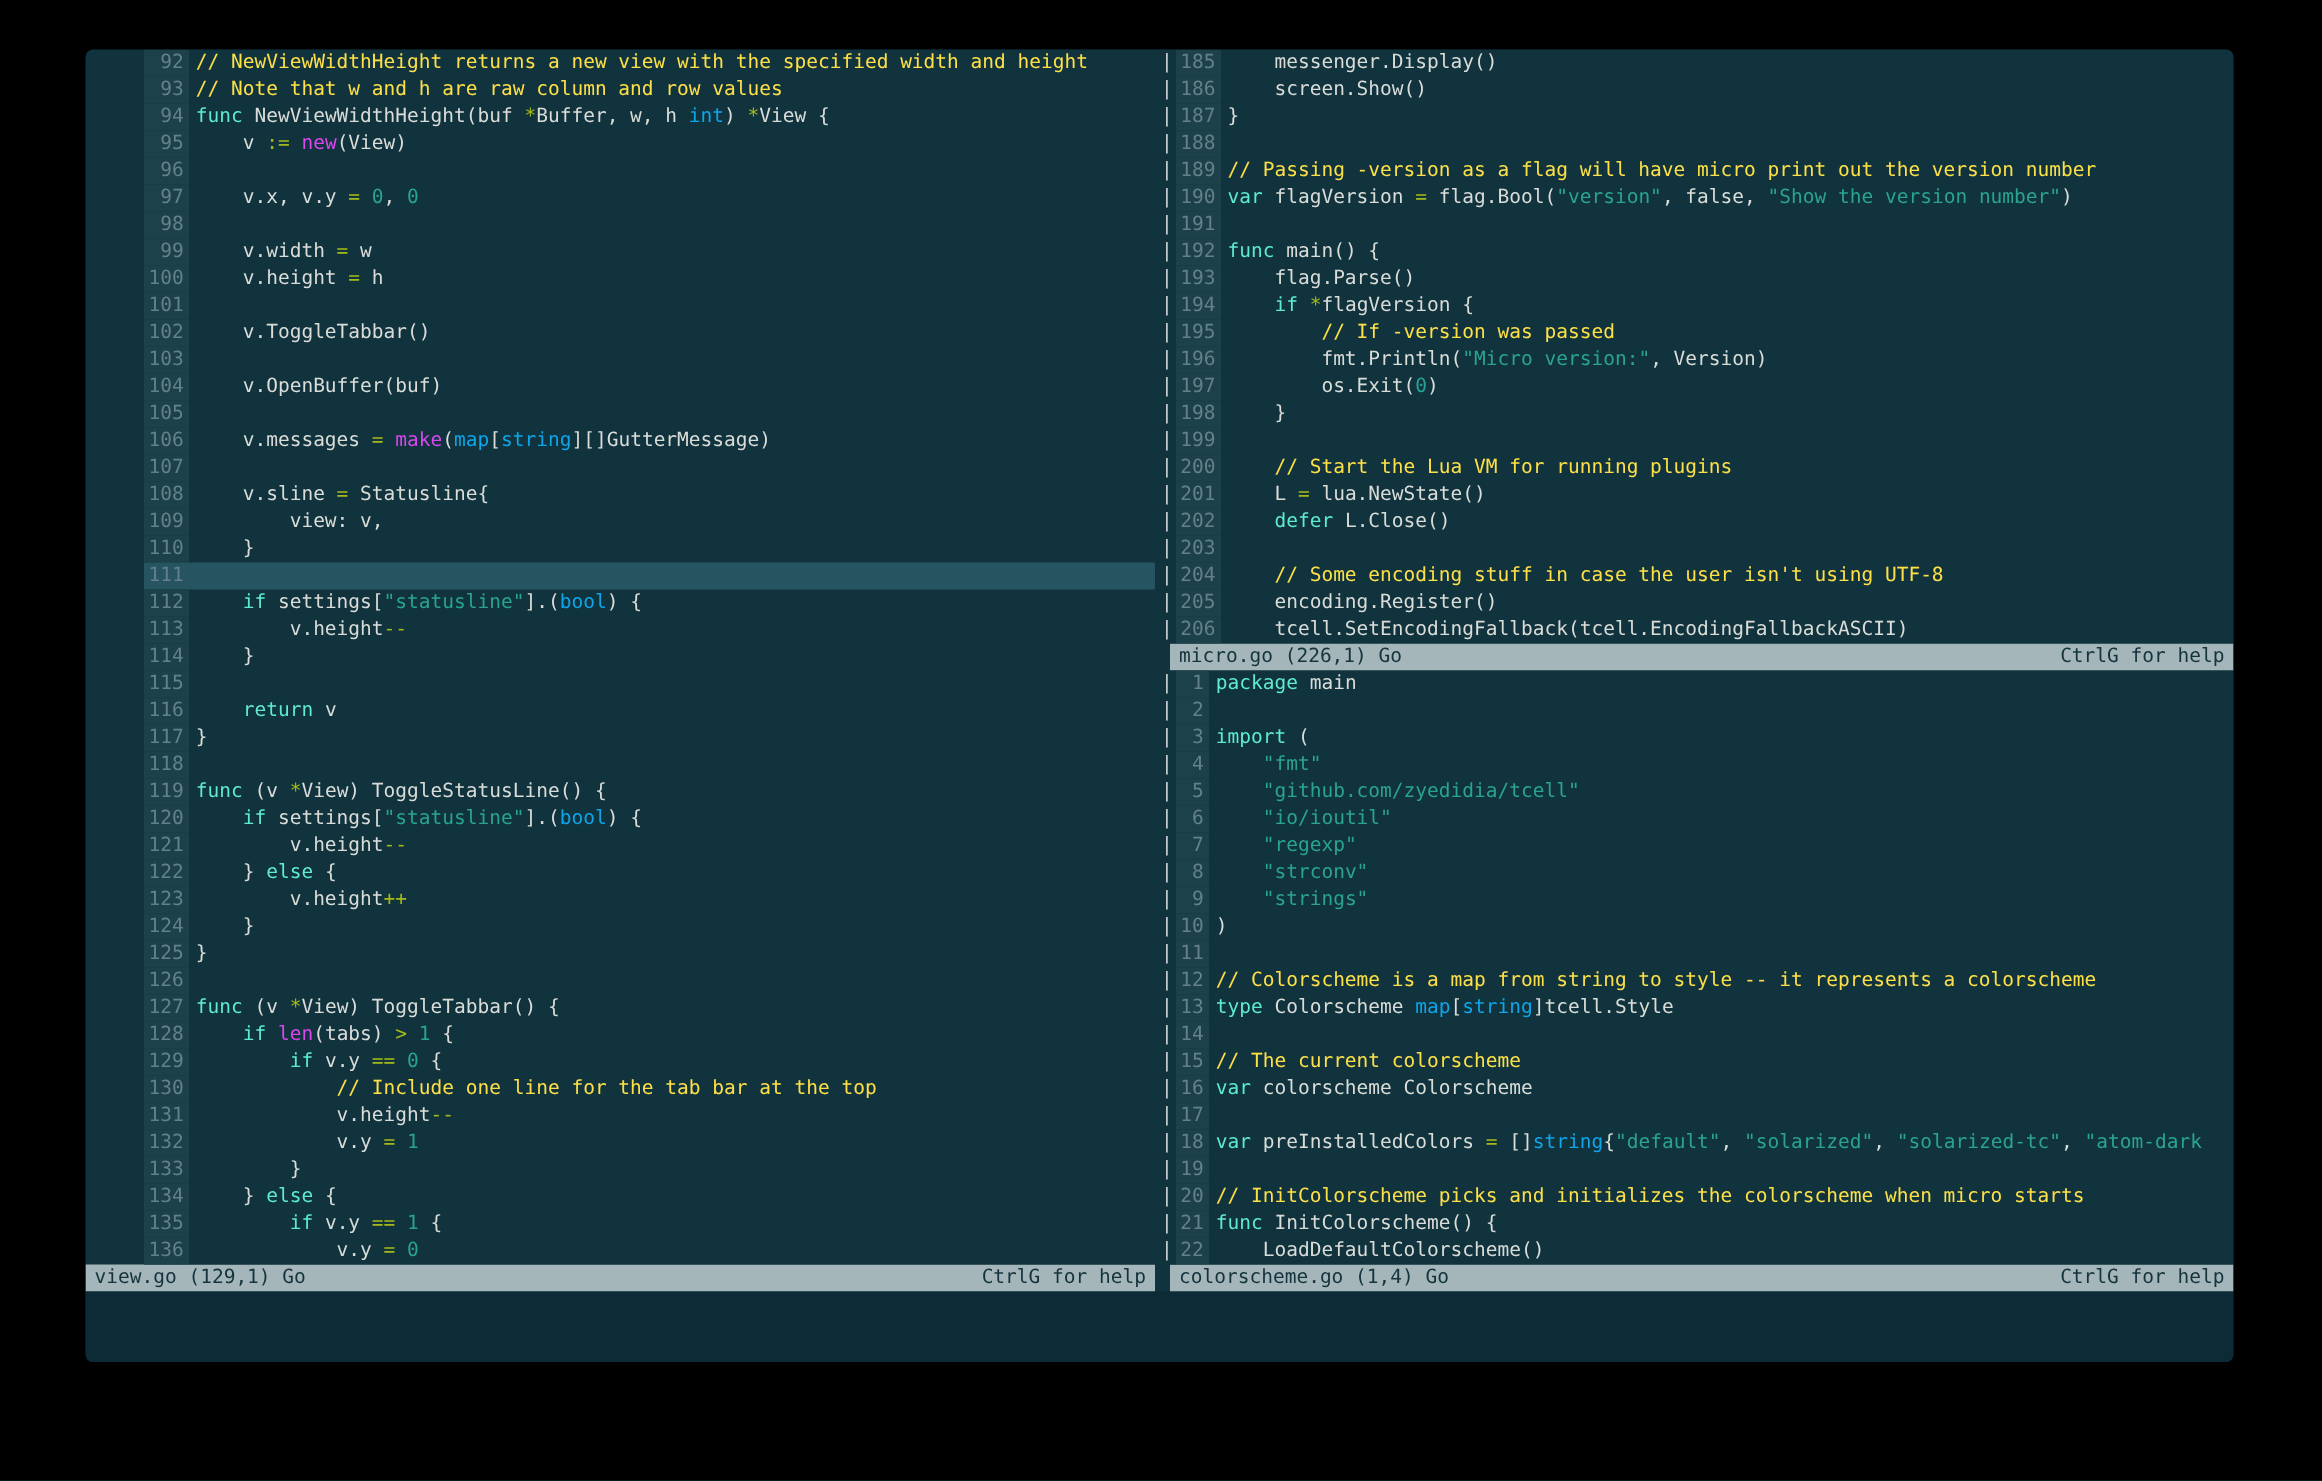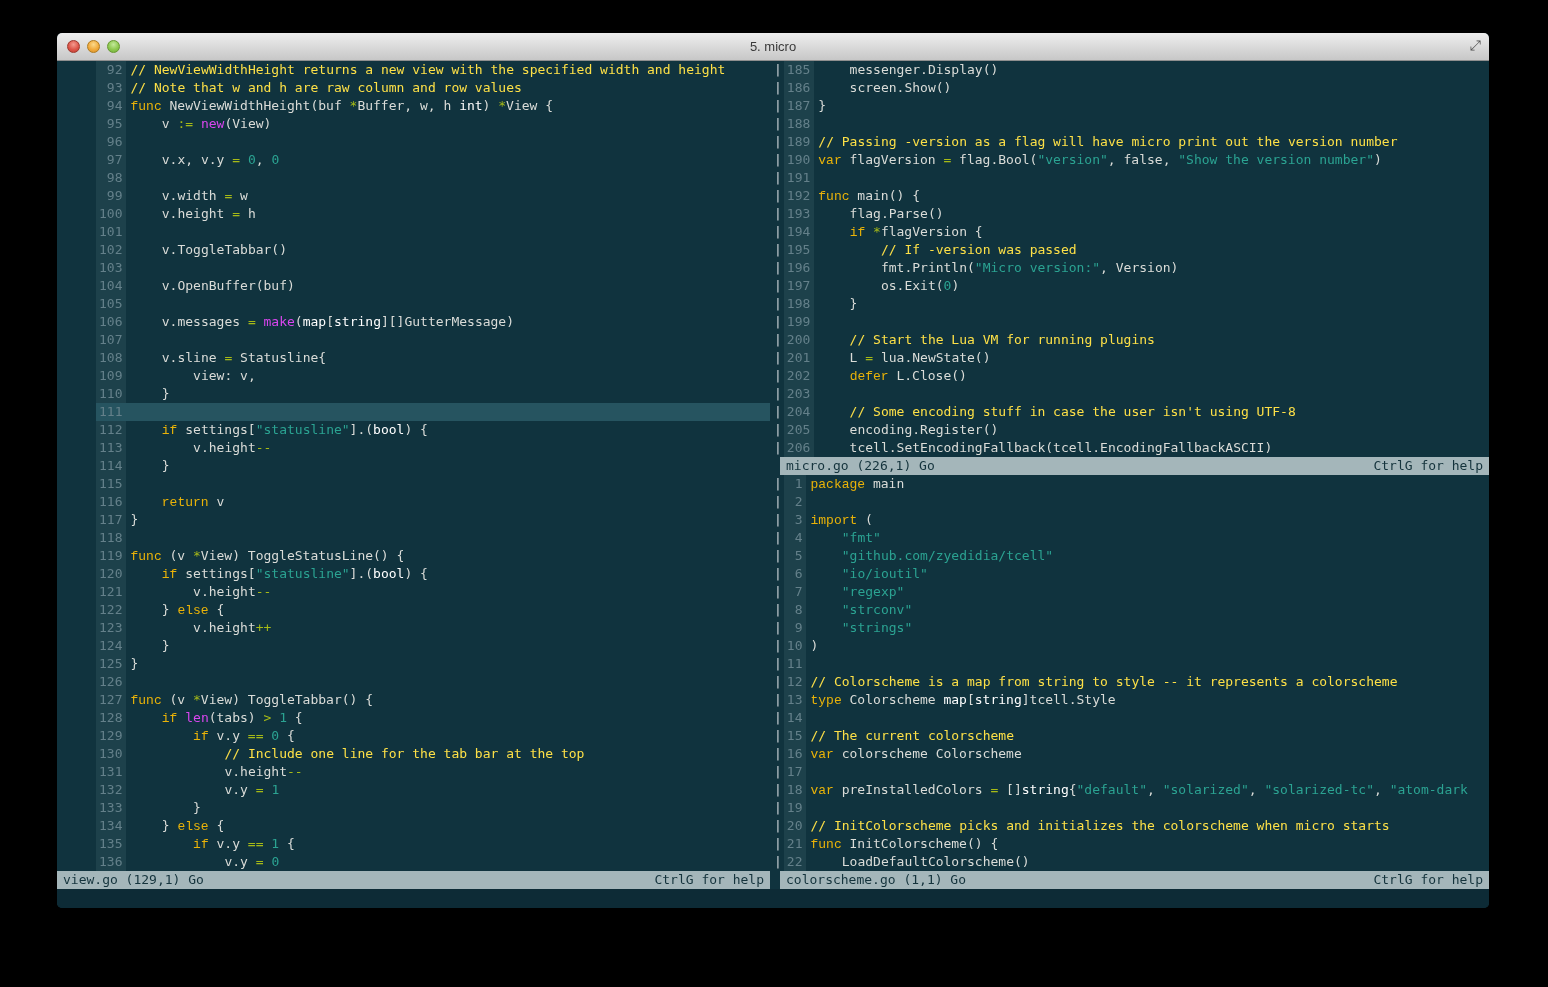--- a/index.html
+++ b/index.html
@@ -40,52 +40,43 @@
   .row{height:18px;display:flex;}
   .gutter{background:#1d414b;color:#64808a;padding:0 4px 0 3px;flex:none;}
   .divider{color:#c9d1d4;background:#10333e;padding:0 2px 0 4px;flex:none;}
   .code{padding-left:4px;flex:1;min-width:0;overflow:hidden;}
   .cursor-line{background:#1d4752;flex-direction:column;}
   .cursor-line .gutter{background:#265460;}
   .cursor-block{display:inline-block;width:8px;height:18px;background:#a9b3b5;vertical-align:top;margin-left:-4px;}
   
   .tok-p{color:#dadcd8;}
   .tok-c{color:#fde047;}
-  .tok-k{color:#eab308;font-family:Liberation Mono, monospace;}
+  .tok-k{color:#5eead4;}
   .tok-o{color:#a6ba17;}
-  .tok-t{color:#ffffff;}
+  .tok-t{color:#0ea5e9;}
   .tok-b{color:#d946ef;}
   .tok-s{color:#2ba392;}
   .tok-n{color:#2ba392;}
   
   .statusbar{
     flex:0 0 18px;height:18px;background:#a4b6ba;color:#14333c;
     display:flex;justify-content:space-between;
     font-size:13px;line-height:18px;padding:0 6px;white-space:pre;
   }
   .statuswrap{flex:0 0 18px;display:flex;}
   .statuswrap .statusgap{width:10px;background:#10333e;flex:none;}
   .statuswrap .statusbar{flex:1;min-width:0;}
   
   .cmdline{flex:1;background:#0d2b36;}
 </style>
 </head>
 <body>
 
 <div class="window">
 
-  <div class="titlebar">
-    <div class="lights">
-      <span class="light red"></span>
-      <span class="light yellow"></span>
-      <span class="light green"></span>
-    </div>
-    <span class="title">5. micro</span>
-    <span class="fsicon">⤢</span>
-  </div>
 
   <div class="main">
 
     <div class="left-col">
       <div class="editor editor-left"><div class="row"><span class="gutter"> 92</span><span class="code"><span class="tok-c">// NewViewWidthHeight returns a new view with the specified width and height</span></span></div><div class="row"><span class="gutter"> 93</span><span class="code"><span class="tok-c">// Note that w and h are raw column and row values</span></span></div><div class="row"><span class="gutter"> 94</span><span class="code"><span class="tok-k">func</span><span class="tok-p"> NewViewWidthHeight(buf </span><span class="tok-o">*</span><span class="tok-p">Buffer, w, h </span><span class="tok-t">int</span><span class="tok-p">) </span><span class="tok-o">*</span><span class="tok-p">View {</span></span></div><div class="row"><span class="gutter"> 95</span><span class="code"><span class="tok-p">    v </span><span class="tok-o">:=</span><span class="tok-p"> </span><span class="tok-b">new</span><span class="tok-p">(View)</span></span></div><div class="row"><span class="gutter"> 96</span><span class="code"></span></div><div class="row"><span class="gutter"> 97</span><span class="code"><span class="tok-p">    v.x, v.y </span><span class="tok-o">=</span><span class="tok-p"> </span><span class="tok-n">0</span><span class="tok-p">, </span><span class="tok-n">0</span></span></div><div class="row"><span class="gutter"> 98</span><span class="code"></span></div><div class="row"><span class="gutter"> 99</span><span class="code"><span class="tok-p">    v.width </span><span class="tok-o">=</span><span class="tok-p"> w</span></span></div><div class="row"><span class="gutter">100</span><span class="code"><span class="tok-p">    v.height </span><span class="tok-o">=</span><span class="tok-p"> h</span></span></div><div class="row"><span class="gutter">101</span><span class="code"></span></div><div class="row"><span class="gutter">102</span><span class="code"><span class="tok-p">    v.ToggleTabbar()</span></span></div><div class="row"><span class="gutter">103</span><span class="code"></span></div><div class="row"><span class="gutter">104</span><span class="code"><span class="tok-p">    v.OpenBuffer(buf)</span></span></div><div class="row"><span class="gutter">105</span><span class="code"></span></div><div class="row"><span class="gutter">106</span><span class="code"><span class="tok-p">    v.messages </span><span class="tok-o">=</span><span class="tok-p"> </span><span class="tok-b">make</span><span class="tok-p">(</span><span class="tok-t">map</span><span class="tok-p">[</span><span class="tok-t">string</span><span class="tok-p">][]GutterMessage)</span></span></div><div class="row"><span class="gutter">107</span><span class="code"></span></div><div class="row"><span class="gutter">108</span><span class="code"><span class="tok-p">    v.sline </span><span class="tok-o">=</span><span class="tok-p"> Statusline{</span></span></div><div class="row"><span class="gutter">109</span><span class="code"><span class="tok-p">        view: v,</span></span></div><div class="row"><span class="gutter">110</span><span class="code"><span class="tok-p">    }</span></span></div><div class="row cursor-line"><span class="gutter">111</span><span class="code"><span class="cursor-block"></span></span></div><div class="row"><span class="gutter">112</span><span class="code"><span class="tok-p">    </span><span class="tok-k">if</span><span class="tok-p"> settings[</span><span class="tok-s">"statusline"</span><span class="tok-p">].(</span><span class="tok-t">bool</span><span class="tok-p">) {</span></span></div><div class="row"><span class="gutter">113</span><span class="code"><span class="tok-p">        v.height</span><span class="tok-o">--</span></span></div><div class="row"><span class="gutter">114</span><span class="code"><span class="tok-p">    }</span></span></div><div class="row"><span class="gutter">115</span><span class="code"></span></div><div class="row"><span class="gutter">116</span><span class="code"><span class="tok-p">    </span><span class="tok-k">return</span><span class="tok-p"> v</span></span></div><div class="row"><span class="gutter">117</span><span class="code"><span class="tok-p">}</span></span></div><div class="row"><span class="gutter">118</span><span class="code"></span></div><div class="row"><span class="gutter">119</span><span class="code"><span class="tok-k">func</span><span class="tok-p"> (v </span><span class="tok-o">*</span><span class="tok-p">View) ToggleStatusLine() {</span></span></div><div class="row"><span class="gutter">120</span><span class="code"><span class="tok-p">    </span><span class="tok-k">if</span><span class="tok-p"> settings[</span><span class="tok-s">"statusline"</span><span class="tok-p">].(</span><span class="tok-t">bool</span><span class="tok-p">) {</span></span></div><div class="row"><span class="gutter">121</span><span class="code"><span class="tok-p">        v.height</span><span class="tok-o">--</span></span></div><div class="row"><span class="gutter">122</span><span class="code"><span class="tok-p">    } </span><span class="tok-k">else</span><span class="tok-p"> {</span></span></div><div class="row"><span class="gutter">123</span><span class="code"><span class="tok-p">        v.height</span><span class="tok-o">++</span></span></div><div class="row"><span class="gutter">124</span><span class="code"><span class="tok-p">    }</span></span></div><div class="row"><span class="gutter">125</span><span class="code"><span class="tok-p">}</span></span></div><div class="row"><span class="gutter">126</span><span class="code"></span></div><div class="row"><span class="gutter">127</span><span class="code"><span class="tok-k">func</span><span class="tok-p"> (v </span><span class="tok-o">*</span><span class="tok-p">View) ToggleTabbar() {</span></span></div><div class="row"><span class="gutter">128</span><span class="code"><span class="tok-p">    </span><span class="tok-k">if</span><span class="tok-p"> </span><span class="tok-b">len</span><span class="tok-p">(tabs) </span><span class="tok-o">&gt;</span><span class="tok-p"> </span><span class="tok-n">1</span><span class="tok-p"> {</span></span></div><div class="row"><span class="gutter">129</span><span class="code"><span class="tok-p">        </span><span class="tok-k">if</span><span class="tok-p"> v.y </span><span class="tok-o">==</span><span class="tok-p"> </span><span class="tok-n">0</span><span class="tok-p"> {</span></span></div><div class="row"><span class="gutter">130</span><span class="code"><span class="tok-c">            // Include one line for the tab bar at the top</span></span></div><div class="row"><span class="gutter">131</span><span class="code"><span class="tok-p">            v.height</span><span class="tok-o">--</span></span></div><div class="row"><span class="gutter">132</span><span class="code"><span class="tok-p">            v.y </span><span class="tok-o">=</span><span class="tok-p"> </span><span class="tok-n">1</span></span></div><div class="row"><span class="gutter">133</span><span class="code"><span class="tok-p">        }</span></span></div><div class="row"><span class="gutter">134</span><span class="code"><span class="tok-p">    } </span><span class="tok-k">else</span><span class="tok-p"> {</span></span></div><div class="row"><span class="gutter">135</span><span class="code"><span class="tok-p">        </span><span class="tok-k">if</span><span class="tok-p"> v.y </span><span class="tok-o">==</span><span class="tok-p"> </span><span class="tok-n">1</span><span class="tok-p"> {</span></span></div><div class="row"><span class="gutter">136</span><span class="code"><span class="tok-p">            v.y </span><span class="tok-o">=</span><span class="tok-p"> </span><span class="tok-n">0</span></span></div></div>
       <div class="statusbar">
         <span>view.go (129,1) Go</span>
         <span>CtrlG for help</span>
       </div>
     </div>
@@ -96,21 +87,21 @@
         <span class="statusgap"></span>
         <div class="statusbar">
           <span>micro.go (226,1) Go</span>
           <span>CtrlG for help</span>
         </div>
       </div>
       <div class="editor editor-right"><div class="row"><span class="divider">|</span><span class="gutter"> 1</span><span class="code"><span class="tok-k">package</span><span class="tok-p"> main</span></span></div><div class="row"><span class="divider">|</span><span class="gutter"> 2</span><span class="code"></span></div><div class="row"><span class="divider">|</span><span class="gutter"> 3</span><span class="code"><span class="tok-k">import</span><span class="tok-p"> (</span></span></div><div class="row"><span class="divider">|</span><span class="gutter"> 4</span><span class="code"><span class="tok-p">    </span><span class="tok-s">"fmt"</span></span></div><div class="row"><span class="divider">|</span><span class="gutter"> 5</span><span class="code"><span class="tok-p">    </span><span class="tok-s">"github.com/zyedidia/tcell"</span></span></div><div class="row"><span class="divider">|</span><span class="gutter"> 6</span><span class="code"><span class="tok-p">    </span><span class="tok-s">"io/ioutil"</span></span></div><div class="row"><span class="divider">|</span><span class="gutter"> 7</span><span class="code"><span class="tok-p">    </span><span class="tok-s">"regexp"</span></span></div><div class="row"><span class="divider">|</span><span class="gutter"> 8</span><span class="code"><span class="tok-p">    </span><span class="tok-s">"strconv"</span></span></div><div class="row"><span class="divider">|</span><span class="gutter"> 9</span><span class="code"><span class="tok-p">    </span><span class="tok-s">"strings"</span></span></div><div class="row"><span class="divider">|</span><span class="gutter">10</span><span class="code"><span class="tok-p">)</span></span></div><div class="row"><span class="divider">|</span><span class="gutter">11</span><span class="code"></span></div><div class="row"><span class="divider">|</span><span class="gutter">12</span><span class="code"><span class="tok-c">// Colorscheme is a map from string to style -- it represents a colorscheme</span></span></div><div class="row"><span class="divider">|</span><span class="gutter">13</span><span class="code"><span class="tok-k">type</span><span class="tok-p"> Colorscheme </span><span class="tok-t">map</span><span class="tok-p">[</span><span class="tok-t">string</span><span class="tok-p">]tcell.Style</span></span></div><div class="row"><span class="divider">|</span><span class="gutter">14</span><span class="code"></span></div><div class="row"><span class="divider">|</span><span class="gutter">15</span><span class="code"><span class="tok-c">// The current colorscheme</span></span></div><div class="row"><span class="divider">|</span><span class="gutter">16</span><span class="code"><span class="tok-k">var</span><span class="tok-p"> colorscheme Colorscheme</span></span></div><div class="row"><span class="divider">|</span><span class="gutter">17</span><span class="code"></span></div><div class="row"><span class="divider">|</span><span class="gutter">18</span><span class="code"><span class="tok-k">var</span><span class="tok-p"> preInstalledColors </span><span class="tok-o">=</span><span class="tok-p"> []</span><span class="tok-t">string</span><span class="tok-p">{</span><span class="tok-s">"default"</span><span class="tok-p">, </span><span class="tok-s">"solarized"</span><span class="tok-p">, </span><span class="tok-s">"solarized-tc"</span><span class="tok-p">, </span><span class="tok-s">"atom-dark</span></span></div><div class="row"><span class="divider">|</span><span class="gutter">19</span><span class="code"></span></div><div class="row"><span class="divider">|</span><span class="gutter">20</span><span class="code"><span class="tok-c">// InitColorscheme picks and initializes the colorscheme when micro starts</span></span></div><div class="row"><span class="divider">|</span><span class="gutter">21</span><span class="code"><span class="tok-k">func</span><span class="tok-p"> InitColorscheme() {</span></span></div><div class="row"><span class="divider">|</span><span class="gutter">22</span><span class="code"><span class="tok-p">    LoadDefaultColorscheme()</span></span></div></div>
       <div class="statuswrap">
         <span class="statusgap"></span>
         <div class="statusbar">
-          <span>colorscheme.go (1,1) Go</span>
+          <span>colorscheme.go (1,4) Go</span>
           <span>CtrlG for help</span>
         </div>
       </div>
     </div>
 
   </div>
 
   <div class="cmdline"></div>
 
 </div>

